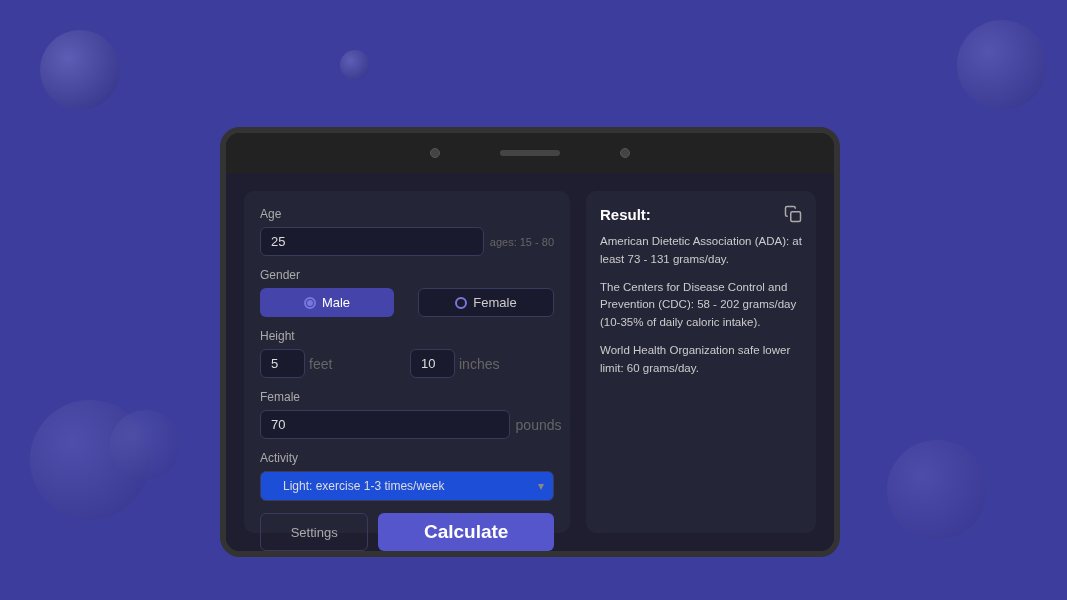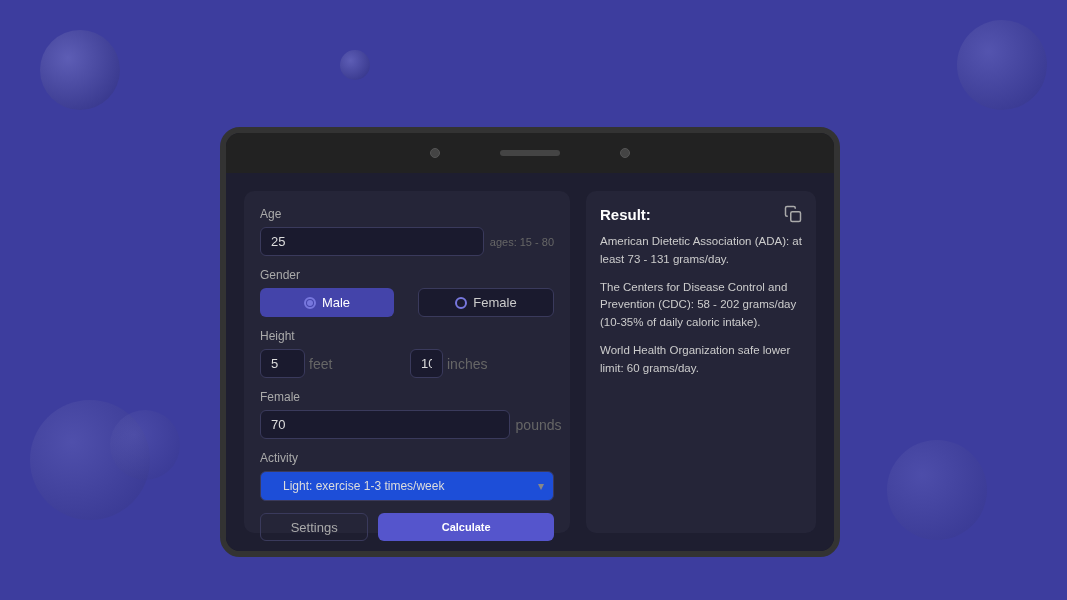--- a/index.html
+++ b/index.html
@@ -248,21 +248,21 @@
       cursor: pointer;
       text-align: center;
     }
 
     .btn-calculate {
       flex: 1.5;
       background: #5555cc;
       border: none;
       border-radius: 6px;
       color: #fff;
-      font-size: 11px;
+      font-size: 19px;
       font-weight: 600;
       padding: 8px;
       cursor: pointer;
       text-align: center;
     }
 
     
     .result-panel {
       width: 230px;
       background: #252538;
@@ -349,21 +349,21 @@
       </div>
 
       <div class="field-group">
         <span class="field-label">Height</span>
         <div class="height-row">
           <div class="height-input-group">
             <input class="input-field" type="text" style="width: 45px;" value="5">
             <span class="unit-label">feet</span>
           </div>
           <div class="height-input-group">
-            <input class="input-field" type="text" style="width: 33px;" value="10">
+            <input class="input-field" type="text" style="width: 45px;" value="10">
             <span class="unit-label">inches</span>
           </div>
         </div>
       </div>
 
       <div class="field-group">
         <span class="field-label">Female</span>
         <div class="field-row">
           <input class="input-field" type="text" value="70" style="">
           <span class="unit-label">pounds</span>

